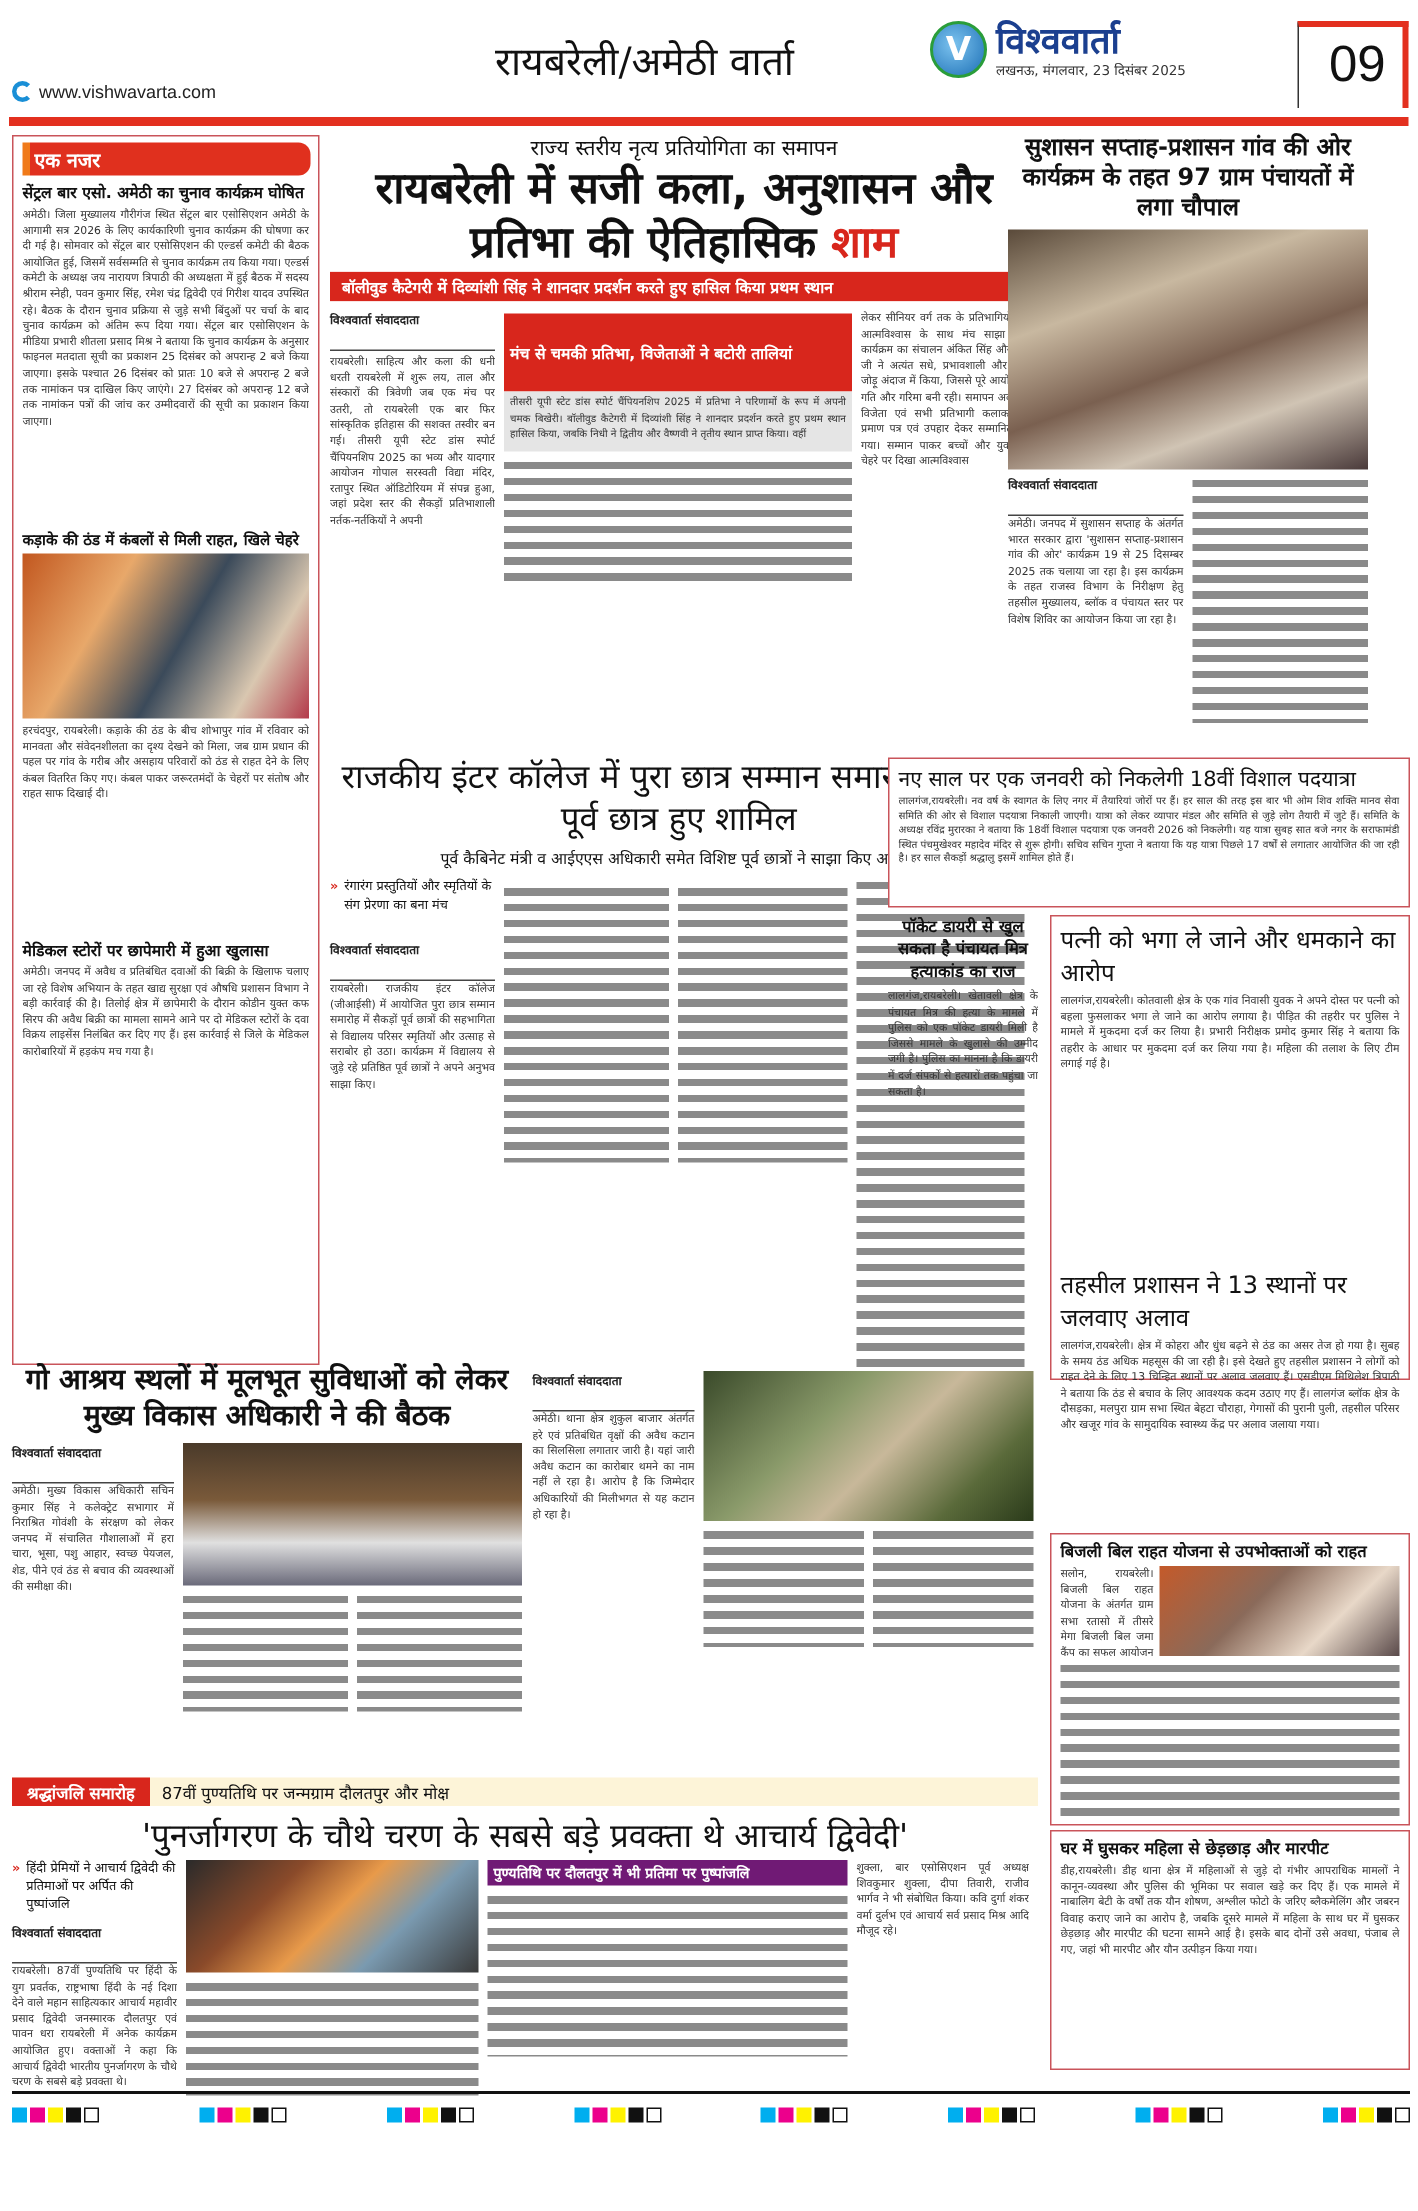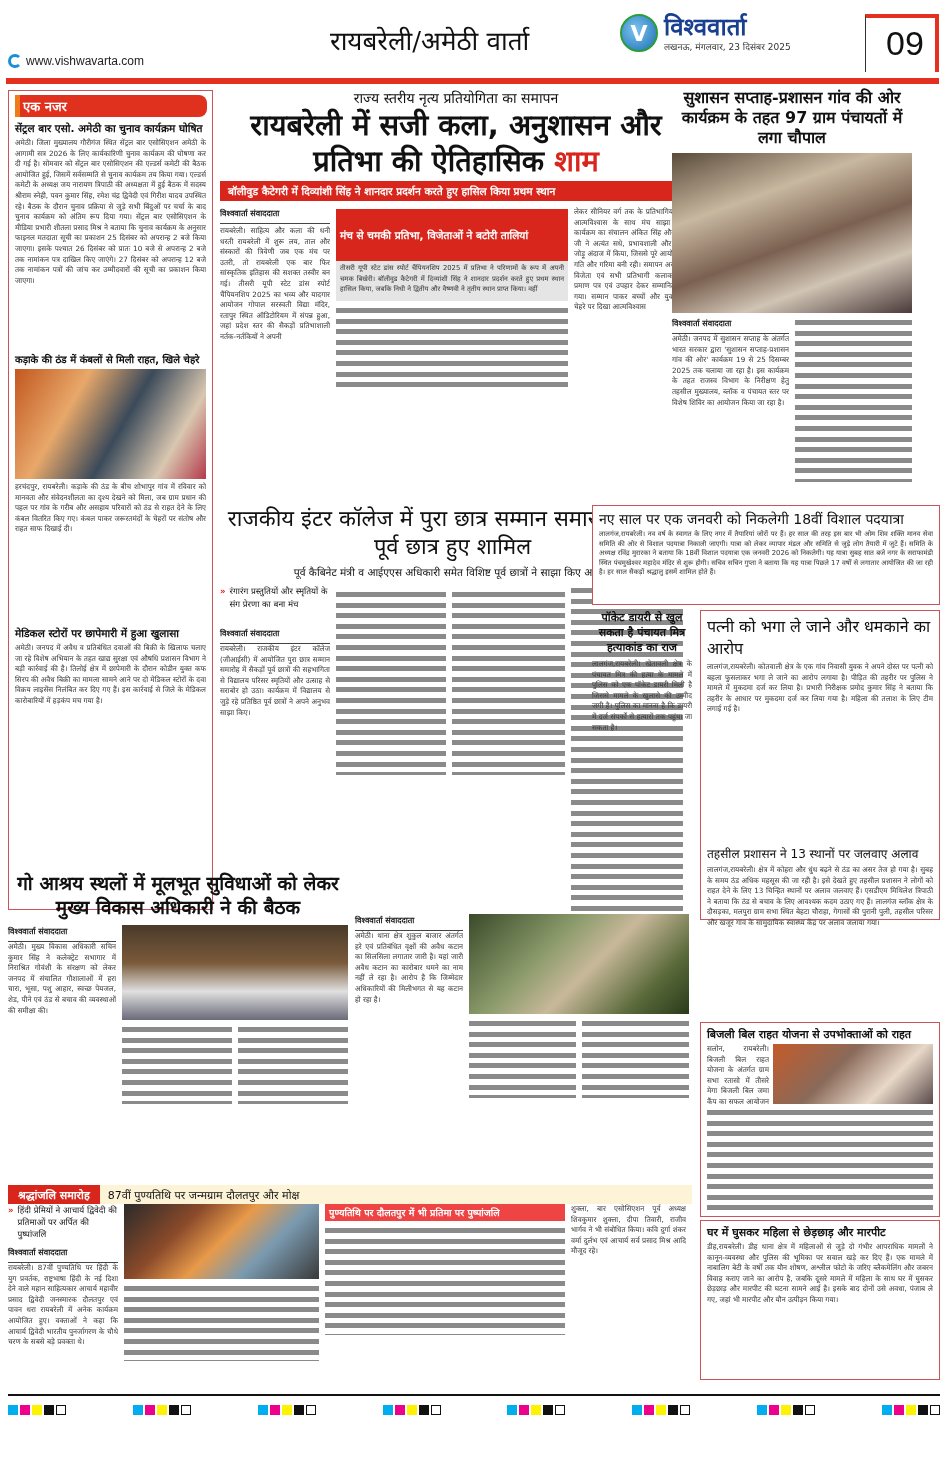--- a/index.html
+++ b/index.html
@@ -12,21 +12,21 @@
 .logo-mark{width:38px;height:38px;border-radius:50%;background:radial-gradient(circle at 40% 40%,#7cc3ef,#1c6fb5);color:#fff;font-weight:bold;font-size:22px;display:flex;align-items:center;justify-content:center;border:2px solid #2a9d3a}
 .logo-name{font-size:24px;font-weight:bold;color:#1b3f8f;line-height:26px}
 .logo-date{font-size:9px;color:#333}
 .pgno{left:865px;top:14px;width:74px;height:58px;border-top:4px solid #e3301f;border-right:4px solid #e3301f;font-size:34px;font-family:"Liberation Sans",sans-serif;padding-left:20px;padding-top:6px;border-left:1px solid #333}
 .redbar{left:6px;top:78px;width:933px;height:6px;background:#e3301f}
 .box{border:1.5px solid #c9545a}
 .txt{font-size:7.2px;line-height:10.6px;color:#333;text-align:justify;overflow:hidden}
 .lines{background:repeating-linear-gradient(#fff 0,#fff 3px,#8a8a8a 3px,#8a8a8a 8px,#fff 8px,#fff 10.6px)}
 .photo{background:linear-gradient(135deg,#8a6a5a,#c4a48a 40%,#4a5a6a 70%,#9a7a5a)}
 .h{font-weight:bold;color:#111}
-.byline{font-size:8px;font-weight:bold;color:#222;border-bottom:1px solid #444;padding-bottom:5px}
+.byline{font-size:8px;font-weight:bold;color:#222;border-bottom:1px solid #444;padding-bottom:15px}
 .subbar{background:#d8261c;color:#fff;font-weight:bold}
 .cmyk{display:flex;gap:2px}
 .cmyk span{width:10px;height:10px;display:inline-block}
 </style>
 </head>
 <body>
 
 <div class="abs hdr-site">
   <span class="ie"></span>
   <span>www.vishwavarta.com</span>
@@ -116,25 +116,25 @@
 </div>
 
 <div class="abs" style="left:592px;top:610px;width:100px;height:310px;">
   <div class="h" style="font-size:11px;line-height:15px;text-align:center;">पॉकेट डायरी से खुल सकता है पंचायत मित्र हत्याकांड का राज</div>
   <div class="txt" style="height:250px;margin-top:4px;">लालगंज,रायबरेली। खेतावली क्षेत्र के पंचायत मित्र की हत्या के मामले में पुलिस को एक पॉकेट डायरी मिली है जिससे मामले के खुलासे की उम्मीद जगी है। पुलिस का मानना है कि डायरी में दर्ज संपर्कों से हत्यारों तक पहुंचा जा सकता है।</div>
 </div>
 
 <div class="abs box" style="left:700px;top:610px;width:240px;height:310px;padding:4px 6px;">
   <div style="font-size:16px;margin-bottom:3px;">पत्नी को भगा ले जाने और धमकाने का आरोप</div>
   <div class="txt" style="height:180px;">लालगंज,रायबरेली। कोतवाली क्षेत्र के एक गांव निवासी युवक ने अपने दोस्त पर पत्नी को बहला फुसलाकर भगा ले जाने का आरोप लगाया है। पीड़ित की तहरीर पर पुलिस ने मामले में मुकदमा दर्ज कर लिया है। प्रभारी निरीक्षक प्रमोद कुमार सिंह ने बताया कि तहरीर के आधार पर मुकदमा दर्ज कर लिया गया है। महिला की तलाश के लिए टीम लगाई गई है।</div>
-  <div style="font-size:12px;margin:3px 0;">तहसील प्रशासन ने 13 स्थानों पर जलवाए अलाव</div>
+  <div style="font-size:16px;margin:3px 0;">तहसील प्रशासन ने 13 स्थानों पर जलवाए अलाव</div>
   <div class="txt" style="height:90px;">लालगंज,रायबरेली। क्षेत्र में कोहरा और धुंध बढ़ने से ठंड का असर तेज हो गया है। सुबह के समय ठंड अधिक महसूस की जा रही है। इसे देखते हुए तहसील प्रशासन ने लोगों को राहत देने के लिए 13 चिन्हित स्थानों पर अलाव जलवाए हैं। एसडीएम मिथिलेश त्रिपाठी ने बताया कि ठंड से बचाव के लिए आवश्यक कदम उठाए गए हैं। लालगंज ब्लॉक क्षेत्र के दौसड़का, मलपुरा ग्राम सभा स्थित बेहटा चौराहा, गेगासों की पुरानी पुली, तहसील परिसर और खजूर गांव के सामुदायिक स्वास्थ्य केंद्र पर अलाव जलाया गया।</div>
 </div>
 
-<div class="abs" style="left:8px;top:871px;width:340px;height:270px;">
+<div class="abs" style="left:8px;top:908px;width:340px;height:270px;">
   <div class="h" style="font-size:19px;line-height:24px;text-align:center;">गो आश्रय स्थलों में मूलभूत सुविधाओं को लेकर मुख्य विकास अधिकारी ने की बैठक</div>
   <div style="display:flex;gap:6px;margin-top:6px;">
     <div style="width:108px;">
       <div class="byline">विश्ववार्ता संवाददाता</div>
       <div class="txt" style="height:170px;">अमेठी। मुख्य विकास अधिकारी सचिन कुमार सिंह ने कलेक्ट्रेट सभागार में निराश्रित गोवंशी के संरक्षण को लेकर जनपद में संचालित गौशालाओं में हरा चारा, भूसा, पशु आहार, स्वच्छ पेयजल, शेड, पीने एवं ठंड से बचाव की व्यवस्थाओं की समीक्षा की।</div>
     </div>
     <div style="width:226px;">
       <div style="height:95px;background:linear-gradient(180deg,#4a3a2a 0,#7a5a3a 40%,#e0e0e0 70%,#6a6a7a 100%);"></div>
       <div style="display:flex;gap:6px;margin-top:4px;">
         <div class="txt lines" style="width:110px;height:80px;"></div>
@@ -167,35 +167,36 @@
     <div style="flex:1;height:60px;background:linear-gradient(135deg,#c45a2a,#8a6a5a 40%,#e8d8c8 70%,#5a4a4a);"></div>
   </div>
   <div class="txt lines" style="height:105px;margin-top:3px;"></div>
 </div>
 
 <div class="abs" style="left:8px;top:1185px;width:684px;height:190px;">
   <div style="display:flex;align-items:center;gap:8px;background:#fdf4d8;">
     <span class="subbar" style="font-size:11px;padding:2px 10px;">श्रद्धांजलि समारोह</span>
     <span style="font-size:11px;">87वीं पुण्यतिथि पर जन्मग्राम दौलतपुर और मोक्ष</span>
   </div>
+  <div style="font-size:22px;text-align:center;margin:3px 0;">'पुनर्जागरण के चौथे चरण के सबसे बड़े प्रवक्ता थे आचार्य द्विवेदी'</div>
   <div style="display:flex;gap:6px;">
     <div style="width:110px;">
       <div style="font-size:8.5px;line-height:12px;display:flex;gap:4px;">
         <span style="color:#d8261c;font-weight:bold;">»</span>
         <span>हिंदी प्रेमियों ने आचार्य द्विवेदी की प्रतिमाओं पर अर्पित की पुष्पांजलि</span>
       </div>
       <div class="byline" style="margin-top:6px;">विश्ववार्ता संवाददाता</div>
       <div class="txt" style="height:85px;">रायबरेली। 87वीं पुण्यतिथि पर हिंदी के युग प्रवर्तक, राष्ट्रभाषा हिंदी के नई दिशा देने वाले महान साहित्यकार आचार्य महावीर प्रसाद द्विवेदी जनस्मारक दौलतपुर एवं पावन धरा रायबरेली में अनेक कार्यक्रम आयोजित हुए। वक्ताओं ने कहा कि आचार्य द्विवेदी भारतीय पुनर्जागरण के चौथे चरण के सबसे बड़े प्रवक्ता थे।</div>
     </div>
     <div style="width:195px;">
       <div style="height:75px;background:linear-gradient(135deg,#2a2a2a,#8a4a2a 30%,#e89a4a 50%,#7a9ab0 70%,#3a3a3a);"></div>
       <div class="txt lines" style="height:78px;margin-top:4px;"></div>
     </div>
     <div style="width:240px;">
-      <div style="background:#ef4444;color:#fff;font-size:9.5px;font-weight:bold;padding:2px 4px;">पुण्यतिथि पर दौलतपुर में भी प्रतिमा पर पुष्पांजलि</div>
+      <div style="background:#701a75;color:#fff;font-size:9.5px;font-weight:bold;padding:2px 4px;">पुण्यतिथि पर दौलतपुर में भी प्रतिमा पर पुष्पांजलि</div>
       <div class="txt lines" style="height:110px;margin-top:4px;"></div>
     </div>
     <div class="txt" style="width:115px;height:170px;">शुक्ला, बार एसोसिएशन पूर्व अध्यक्ष शिवकुमार शुक्ला, दीपा तिवारी, राजीव भार्गव ने भी संबोधित किया। कवि दुर्गा शंकर वर्मा दुर्लभ एवं आचार्य सर्व प्रसाद मिश्र आदि मौजूद रहे।</div>
   </div>
 </div>
 
 <div class="abs box" style="left:700px;top:1220px;width:240px;height:160px;padding:3px 6px;">
   <div class="h" style="font-size:11px;margin-bottom:3px;">घर में घुसकर महिला से छेड़छाड़ और मारपीट</div>
   <div class="txt" style="height:130px;">डीह,रायबरेली। डीह थाना क्षेत्र में महिलाओं से जुड़े दो गंभीर आपराधिक मामलों ने कानून-व्यवस्था और पुलिस की भूमिका पर सवाल खड़े कर दिए हैं। एक मामले में नाबालिग बेटी के वर्षों तक यौन शोषण, अश्लील फोटो के जरिए ब्लैकमेलिंग और जबरन विवाह कराए जाने का आरोप है, जबकि दूसरे मामले में महिला के साथ घर में घुसकर छेड़छाड़ और मारपीट की घटना सामने आई है। इसके बाद दोनों उसे अवधा, पंजाब ले गए, जहां भी मारपीट और यौन उत्पीड़न किया गया।</div>
 </div>

